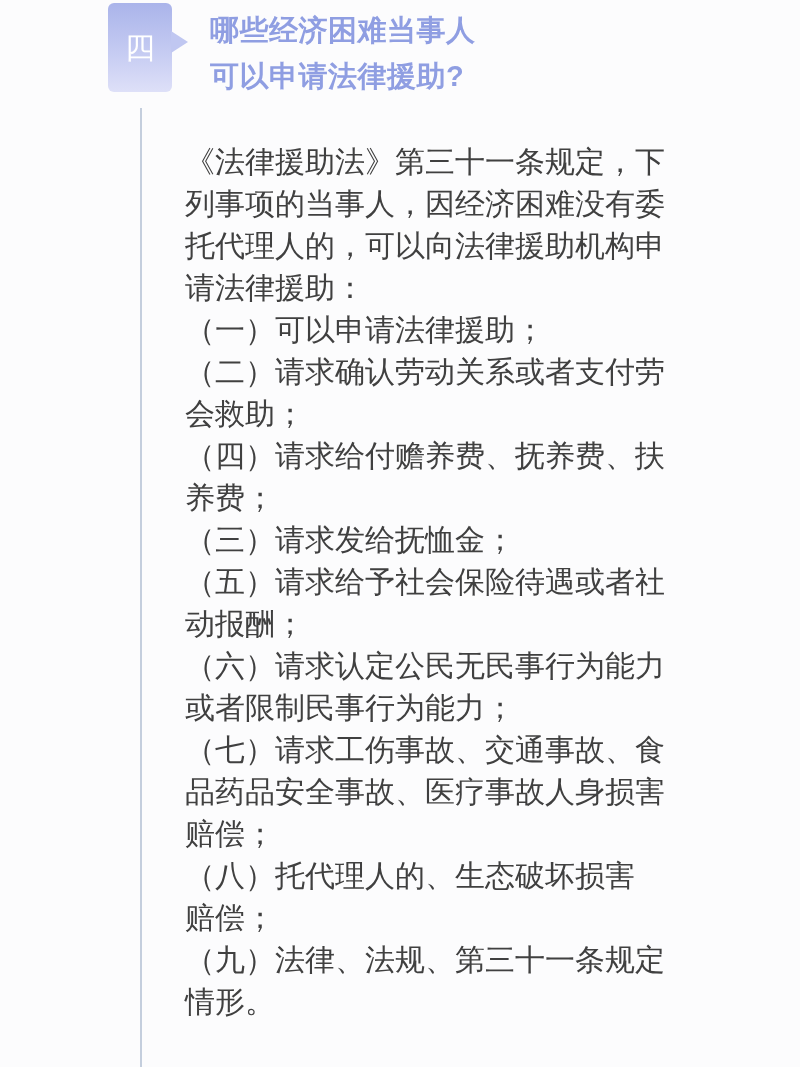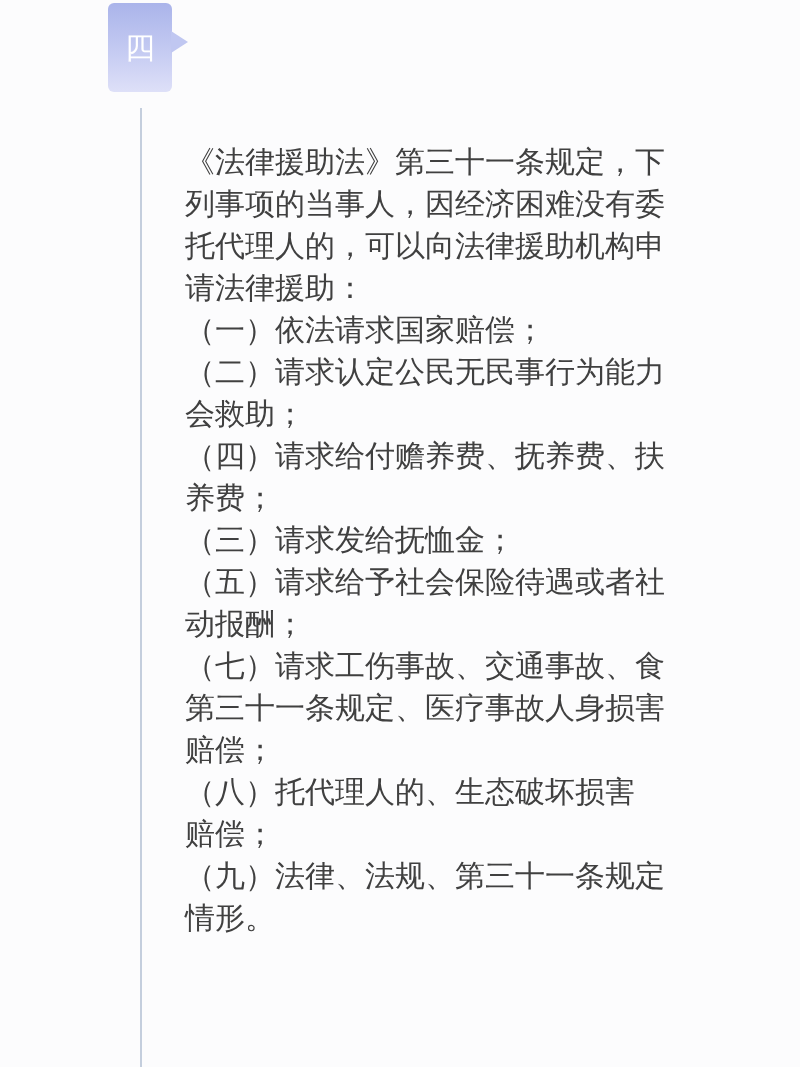--- a/index.html
+++ b/index.html
@@ -81,38 +81,42 @@
 </head>
 <body>
 
 <div class="page">
 
   <div class="badge">
     <span class="badge-number">四</span>
   </div>
   <div class="badge-pointer"></div>
 
+  <h1 class="section-title">哪些经济困难当事人
+可以申请法律援助?</h1>
 
   <div class="divider-line"></div>
 
   <main class="content">
     <p>《法律援助法》第三十一条规定，下
 列事项的当事人，因经济困难没有委
 托代理人的，可以向法律援助机构申
 请法律援助：</p>
-    <p>（一）依法请求国家赔偿；</p>
-    <p>（二）请求认定公民无民事行为能力
+    <p>（一）可以申请法律援助；</p>
+    <p>（二）请求确认劳动关系或者支付劳
 会救助；</p>
     <p>（四）请求给付赡养费、抚养费、扶
 养费；</p>
     <p>（三）请求发给抚恤金；</p>
     <p>（五）请求给予社会保险待遇或者社
 动报酬；</p>
+    <p>（六）请求认定公民无民事行为能力
+或者限制民事行为能力；</p>
     <p>（七）请求工伤事故、交通事故、食
-第三十一条规定、医疗事故人身损害
+品药品安全事故、医疗事故人身损害
 赔偿；</p>
     <p>（八）托代理人的、生态破坏损害
 赔偿；</p>
     <p>（九）法律、法规、第三十一条规定
 情形。</p>
   </main>
 
 </div>
 
 </body></html>

